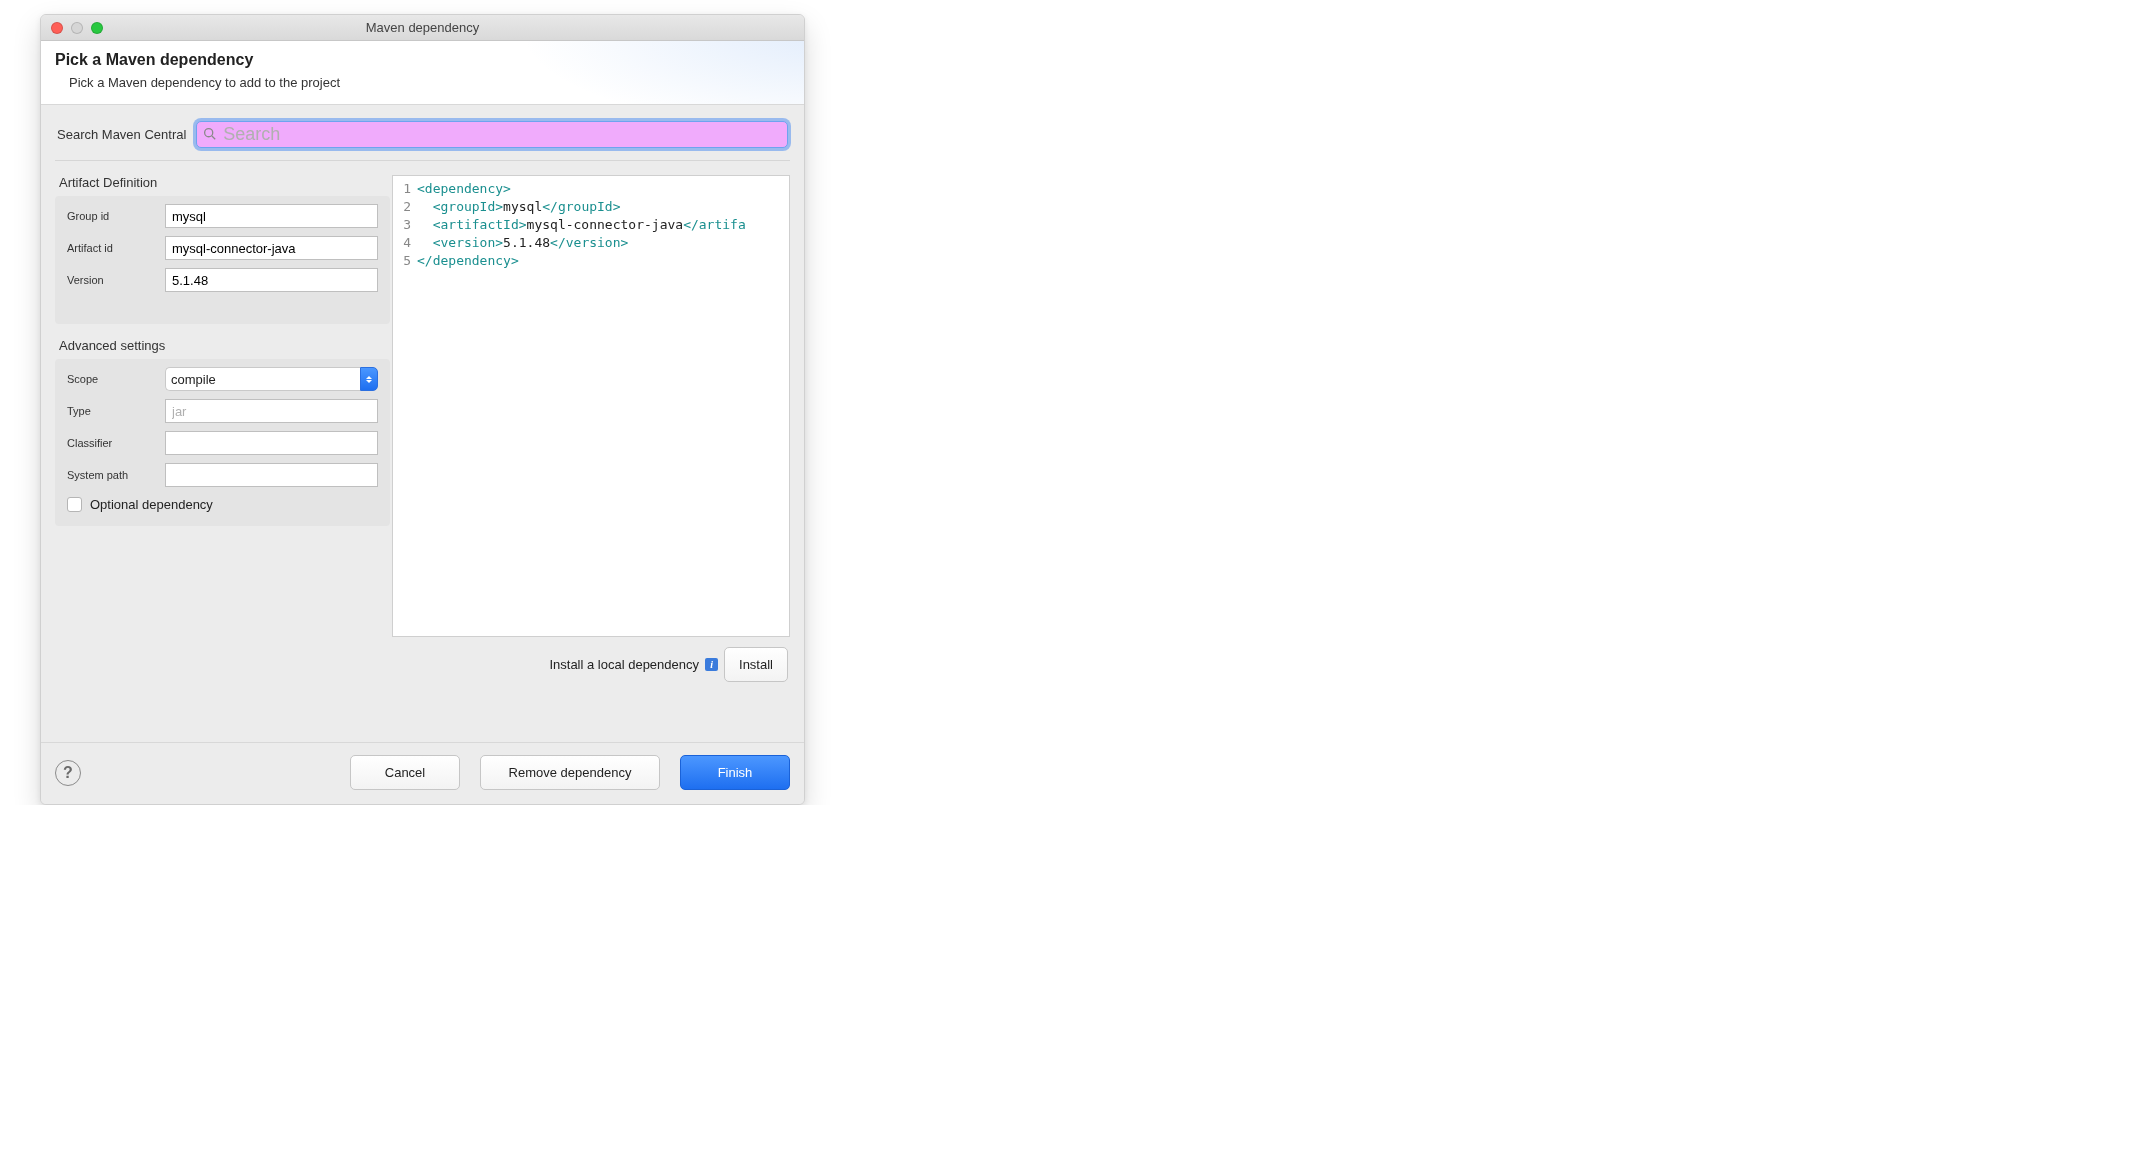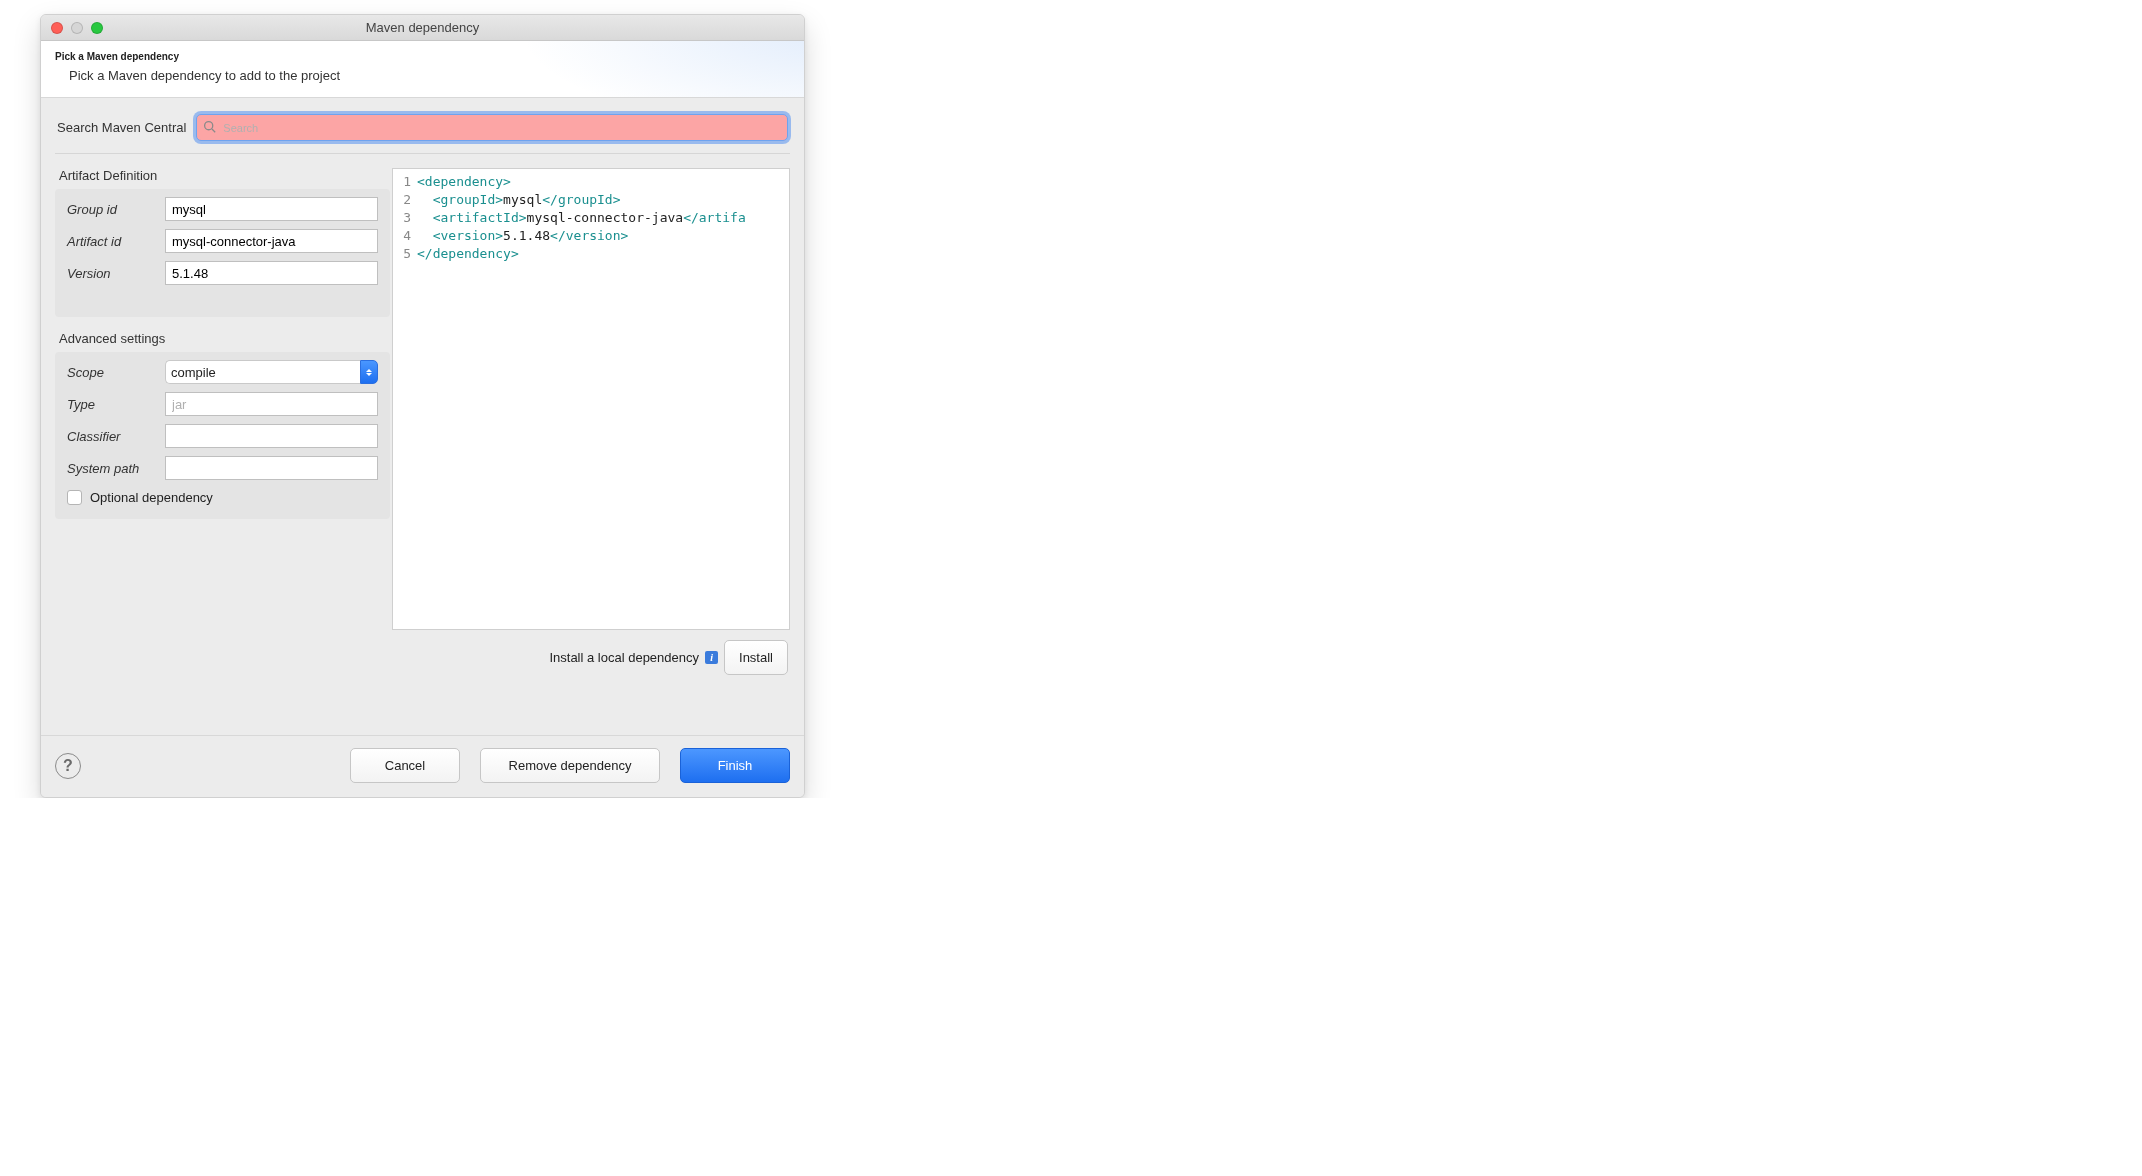--- a/index.html
+++ b/index.html
@@ -49,21 +49,21 @@
     overflow: hidden;
   }
   .header-panel::after {
     content:"";
     position:absolute;
     right:-40px; top:-10px;
     width:380px; height:120px;
     background: radial-gradient(ellipse at top right, rgba(120,170,240,0.22), rgba(255,255,255,0) 60%);
     pointer-events:none;
   }
-  .header-title { font-size: 10px; font-weight: 700; margin-bottom: 6px; }
+  .header-title { font-size: 16px; font-weight: 700; margin-bottom: 6px; }
   .header-sub { font-size: 13px; color:#333; padding-left: 14px; }
 
   
   .body-panel {
     background: #ececec;
     padding: 12px 14px 8px 14px;
   }
   .search-row {
     display:flex; align-items:center; gap: 10px;
     padding: 4px 2px 12px 2px;
@@ -74,23 +74,23 @@
   .search-wrap {
     flex:1;
     position: relative;
   }
   .search-input {
     width:100%;
     height: 27px;
     border-radius: 5px;
     border: 1px solid #bdbdbd;
     padding: 3px 8px 3px 26px;
-    font-size: 11px;
+    font-size: 18px;
     outline: none;
-    background:#fca5a5;
+    background:#f0abfc;
     box-shadow: 0 0 0 3px rgba(86,145,240,0.55);
     border-color:#6ea3ef;
   }
   .search-icon {
     position:absolute; left:7px; top:50%; transform:translateY(-50%);
     color:#8a8a8a; font-size:13px;
   }
 
   .columns { display:flex; gap: 2px; }
   .left-col { width: 335px; display:flex; flex-direction:column; gap: 14px;}
@@ -100,21 +100,21 @@
     background:#e4e4e4;
     border-radius: 4px;
     padding: 8px 12px 14px 12px;
   }
   .group-title-out { font-size:13px; color:#333; margin: 0 0 6px 4px;}
   .artifact-group-wrap {}
   .form-row {
     display:flex; align-items:center; gap:6px; margin-bottom: 8px;
   }
   .form-row:last-child{margin-bottom:0;}
-  .form-row label { width: 92px; font-size:13px; color:#333;font-style:italic;}
+  .form-row label { width: 92px; font-size:11px; color:#333;}
   .text-input, .select-input {
     flex:1; height:24px;
     border:1px solid #bfbfbf;
     background:#fff;
     border-radius:0px;
     padding: 2px 6px;
     font-size:13px;
   }
   .select-wrap {
     flex:1; position:relative; height:24px;

